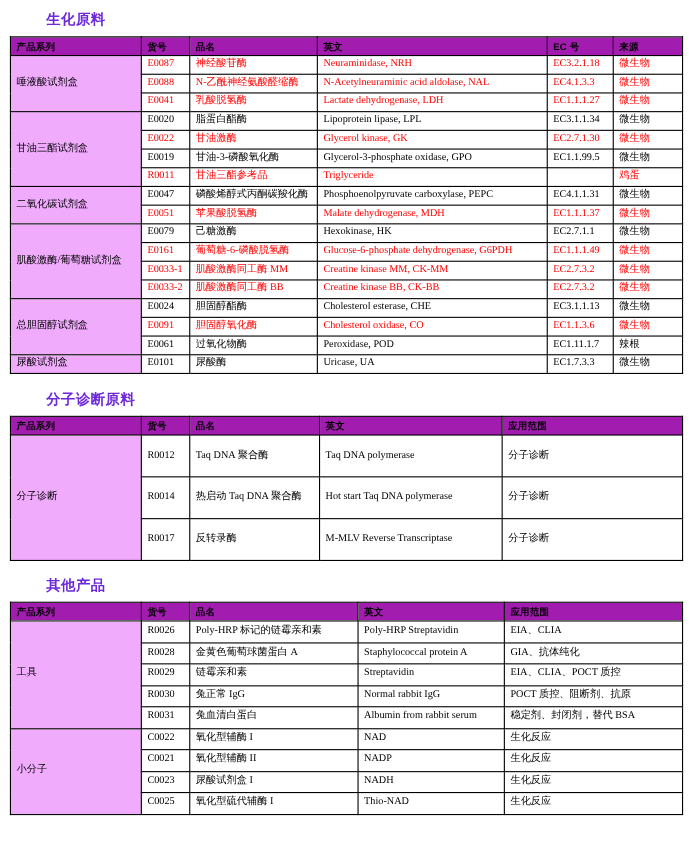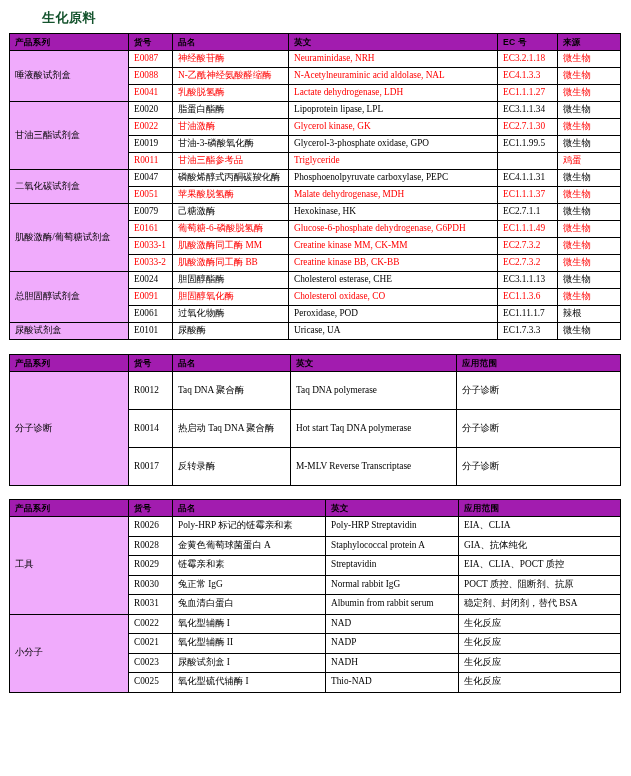--- a/index.html
+++ b/index.html
@@ -18,21 +18,21 @@
   .page {
     position: relative;
     width: 631px;
     height: 776px;
     padding: 0;
   }
   .section-title {
     font-family: "Liberation Sans", "DejaVu Sans", sans-serif;
     font-weight: bold;
     font-size: 13px;
-    color: #14532d;
+    color: #6d28d9;
     margin: 0 12px 6px 42px;
     letter-spacing: 0.5px;
   }
   .sec-1 { padding-top: 9px; }
   .sec-2 { padding-top: 14px; }
   .sec-3 { padding-top: 13px; }
 
   table.grid {
     border-collapse: collapse;
     table-layout: fixed;
@@ -248,20 +248,21 @@
             <td class="black">尿酸酶</td>
             <td class="black">Uricase, UA</td>
             <td class="black">EC1.7.3.3</td>
             <td class="black">微生物</td>
           </tr>
         </tbody>
     </table>
   </div>
 
   <div class="sec-2">
+    <div class="section-title">分子诊断原料</div>
     <table class="grid t2">
       <colgroup>
         <col class="c-series">
           <col class="c-cat">
           <col class="c-name">
         <col class="c-eng">
           <col class="c-app">
       </colgroup>
       <thead>
         <tr>
@@ -290,20 +291,21 @@
             <td class="black">R0017</td>
             <td class="black">反转录酶</td>
             <td class="black">M-MLV Reverse Transcriptase</td>
             <td class="black">分子诊断</td>
           </tr>
         </tbody>
     </table>
   </div>
 
   <div class="sec-3">
+    <div class="section-title">其他产品</div>
     <table class="grid t3">
       <colgroup>
         <col class="c-series">
           <col class="c-cat">
           <col class="c-name">
         <col class="c-eng">
           <col class="c-app">
       </colgroup>
       <thead>
         <tr>

